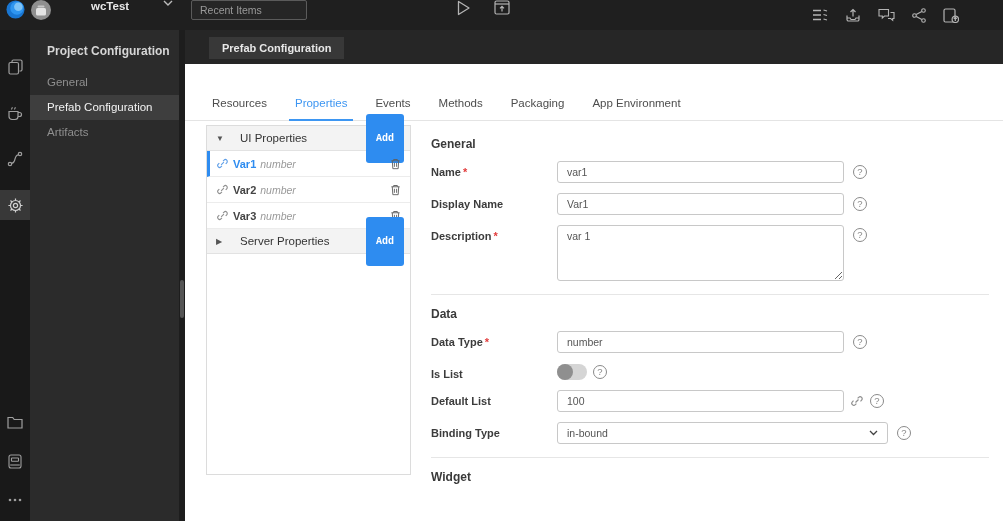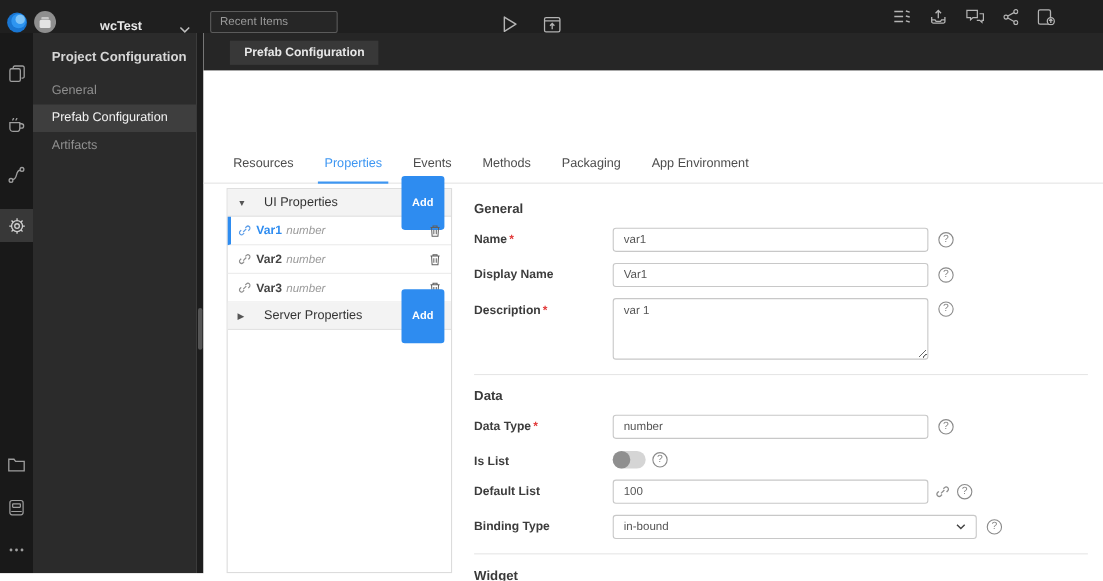--- a/index.html
+++ b/index.html
@@ -4,21 +4,21 @@
 <style>
   * { box-sizing: border-box; }
   html,body { margin:0; padding:0; }
   body {
     width:1003px; height:528px; position:relative; overflow:hidden;
     background:#ffffff; font-family:"Liberation Sans", sans-serif;
     -webkit-font-smoothing:antialiased;
   }
   
   .topbar { position:absolute; left:0; top:0; width:1003px; height:30px; background:#1f1f1f; }
-  .topbar .abs { position:absolute; top:0; height:30px; display:flex; align-items:flex-end;gap:40px; }
+  .topbar .abs { position:absolute; top:0; height:30px; display:flex; align-items:flex-start;gap:40px; }
   .logo-wrap { left:6px; }
   .proj-switch { left:31px; gap:8px; cursor:pointer; }
   .proj-name { color:#e8e8e8; font-size:11.5px; font-weight:700; }
   .proj-chevron { left:163px; }
   .recent-input-wrap { left:191px; }
   .recent-input {
     width:116px; height:20px; background:#262626; border:1px solid #5b5b5b; border-radius:2px;
     color:#c9c9c9; font-size:10.5px; padding:0 8px; font-family:"Liberation Sans", sans-serif;
   }
   .recent-input::placeholder { color:#9a9a9a; }
@@ -40,32 +40,32 @@
   .panel-item { height:25px; line-height:25px; padding-left:17px; font-size:11.5px; color:#8f8f8f; cursor:pointer; }
   .panel-item.selected { background:#3e3e3e; color:#f2f2f2; }
   .panel-edge { position:absolute; left:179px; top:30px; width:6px; height:491px; background:#1d1d1d; }
   .scroll-thumb { position:absolute; left:1px; top:250px; width:4px; height:38px; background:#555; border-radius:2px; }
 
   
   .main { position:absolute; left:185px; top:30px; width:818px; height:491px; background:#fff; }
   .band { height:34px; background:#262626; position:relative; }
   .top-tab { position:absolute; left:24px; top:7px; background:#383838; color:#e8e8e8; font-size:11px; font-weight:600; padding:5px 13px; cursor:pointer; }
   .content { padding-top:33px; }
-  .tabs { display:flex; gap:16px; padding-left:21px; border-bottom:1px solid #e4e4e4;margin-top:46px; }
+  .tabs { display:flex; gap:16px; padding-left:21px; border-bottom:1px solid #e4e4e4; }
   .tab { font-size:11.5px; color:#4d4d4d; padding:0 6px 10px 6px; cursor:pointer; }
   .tab.active { color:#3d96f2; border-bottom:2px solid #3d96f2; margin-bottom:-1px; }
 
   .content-body { display:flex; align-items:flex-start; margin-top:4px; padding-left:21px; }
 
   
   .list-panel { width:205px; height:350px; border:1px solid #dcdcdc; flex-shrink:0; background:#fff; }
   .group-header { height:25px; background:#f3f3f3; display:flex; align-items:center; padding:0 6px 0 9px; border-bottom:1px solid #e2e2e2; cursor:pointer; }
   .caret { font-size:8px; color:#555; width:10px; }
   .group-label { font-size:11.5px; color:#333; margin-left:14px; font-weight:500; }
-  .add-btn { margin-left:auto; background:#2e8cf0; color:#fff; font-size:10px; font-weight:600; padding:19px 10px; border-radius:3px; border:none; cursor:pointer; font-family:Liberation Sans, sans-serif; }
+  .add-btn { margin-left:auto; background:#2e8cf0; color:#fff; font-size:10px; font-weight:600; padding:19px 10px; border-radius:3px; border:none; cursor:pointer; font-family:Liberation Mono, monospace; }
   .prop-row { height:26px; display:flex; align-items:center; padding-left:10px; border-bottom:1px solid #ececec; cursor:pointer; }
   .prop-row.selected { border-left:3px solid #2e8cf0; padding-left:7px; }
   .prop-name { font-size:11px; color:#444; margin-left:5px; font-weight:600; }
   .prop-row.selected .prop-name { color:#2e8cf0; }
   .prop-type { font-style:italic; font-size:10.5px; color:#9a9a9a; margin-left:4px; }
   .trash-btn { margin-left:auto; margin-right:9px; display:flex; cursor:pointer; }
 
   
   .form-col { margin-left:20px; flex:1; padding-right:14px; }
   .sec-title { font-size:12px; font-weight:700; color:#3a3a3a; margin:12px 0 10px 0; }

